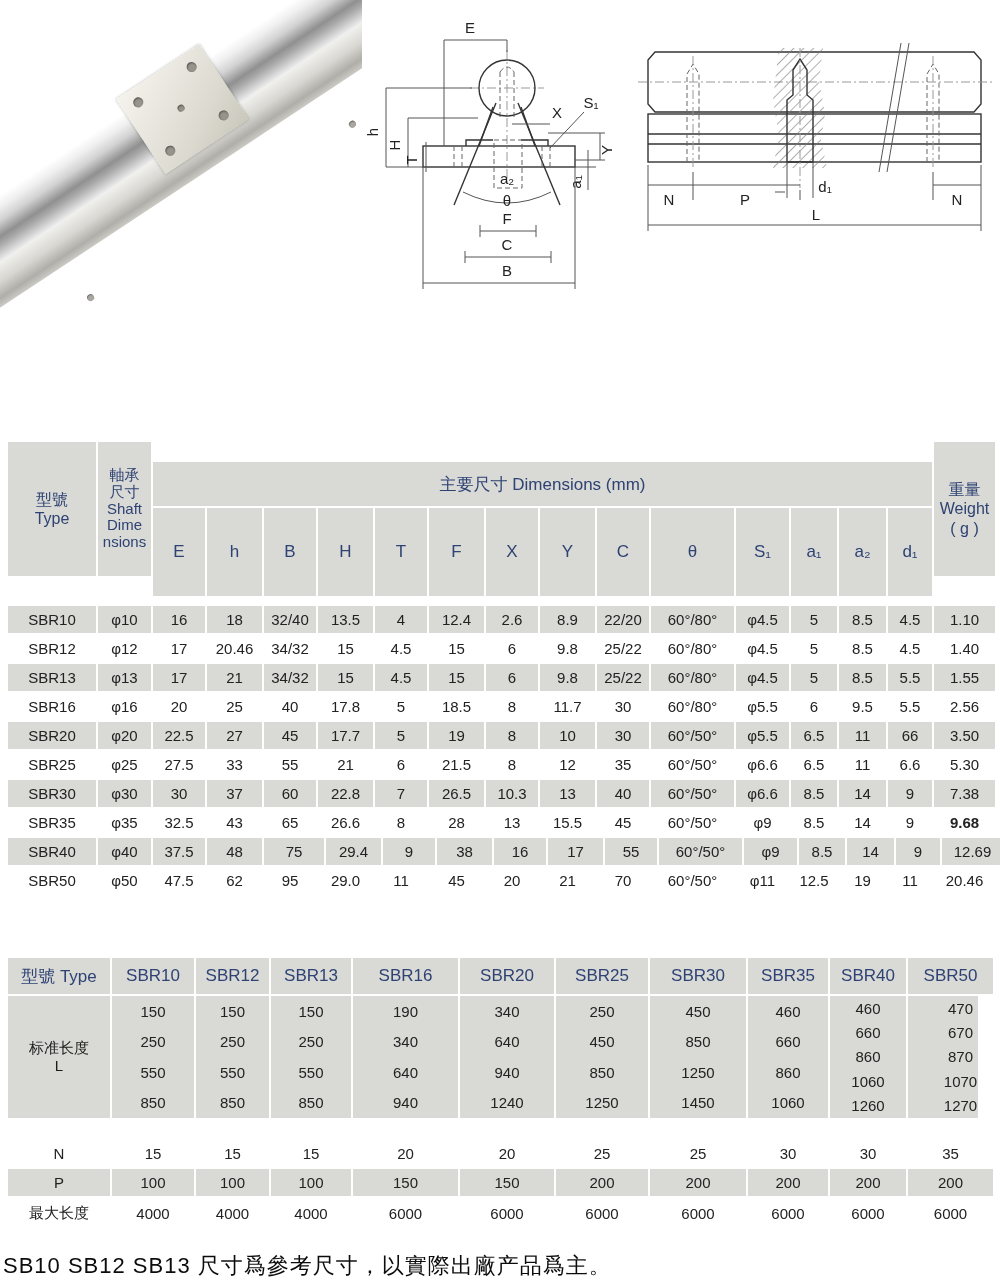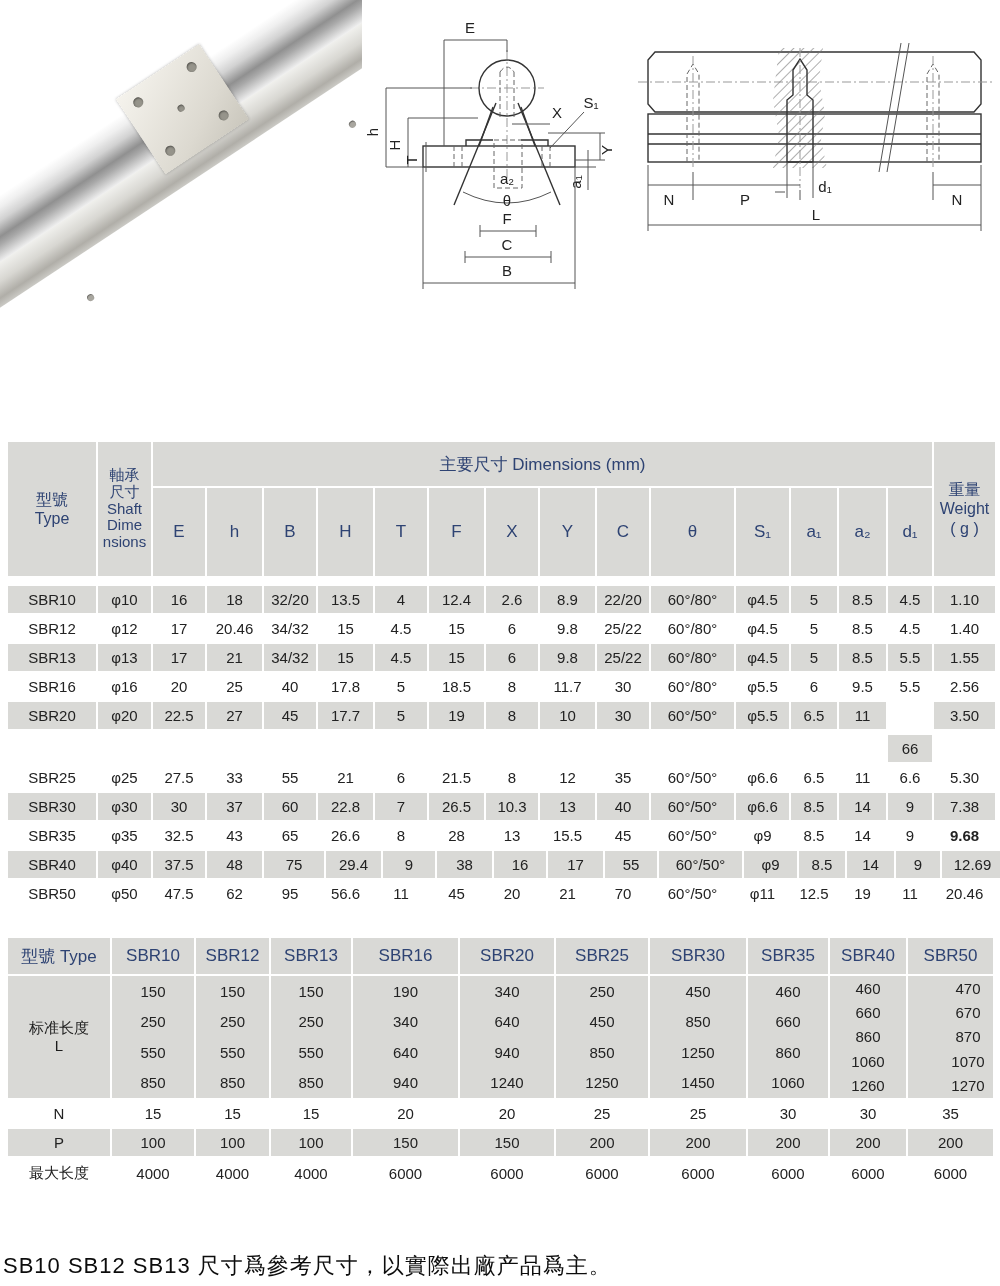--- a/index.html
+++ b/index.html
@@ -9,21 +9,21 @@
   
   .heading{position:absolute;left:5px;font-size:22px;color:#0c0c0c;letter-spacing:1px;}
   #heading1{top:386px;}
   #heading2{top:894px;}
   .footer-line{position:absolute;left:3px;font-size:22px;color:#0c0c0c;letter-spacing:1px;}
   #footer1{top:1214px;}
   #footer2{top:1251px;}
 
   
   .gaprow{display:flex;gap:2px;}
-  .gapcol{display:flex;flex-direction:column;gap:2px;}
+  .gapcol{display:flex;flex-direction:column;gap:2px;margin-top:20px;}
   .cell{background:#d9d9d6;display:flex;align-items:center;justify-content:center;
         text-align:center;box-sizing:border-box;flex:0 0 auto;}
   .navy{color:#2e4373;}
   .pre{white-space:pre-line;line-height:1.2;}
 
   
   .t1{position:absolute;left:8px;top:442px;width:987px;}
   .t1 .headcell{height:134px;font-size:16px;}
   .t1 .shaftcell{font-size:15px;line-height:1.12;}
   .t1 .dims-group{height:44px;font-size:17px;}
@@ -253,21 +253,21 @@
       <div class="cell headcell navy pre" style="width:61px;">重量
 Weight
 ( g )</div>
     </div>
     <div class="gapcol t1-body" id="t1-body">
         <div class="gaprow trow">
           <div class="cell" style="width: 88px;">SBR10</div>
           <div class="cell" style="width: 53px;">φ10</div>
           <div class="cell" style="width: 52px;">16</div>
           <div class="cell" style="width: 55px;">18</div>
-          <div class="cell" style="width: 52px;">32/20</div>
+          <div class="cell" style="width: 52px;">32/40</div>
           <div class="cell" style="width: 55px;">13.5</div>
           <div class="cell" style="width: 52px;">4</div>
           <div class="cell" style="width: 55px;">12.4</div>
           <div class="cell" style="width: 52px;">2.6</div>
           <div class="cell" style="width: 55px;">8.9</div>
           <div class="cell" style="width: 52px;">22/20</div>
           <div class="cell" style="width: 83px;">60°/80°</div>
           <div class="cell" style="width: 53px;">φ4.5</div>
           <div class="cell" style="width: 46px;">5</div>
           <div class="cell" style="width: 47px;">8.5</div>
@@ -340,21 +340,21 @@
           <div class="cell" style="width: 55px;">17.7</div>
           <div class="cell" style="width: 52px;">5</div>
           <div class="cell" style="width: 55px;">19</div>
           <div class="cell" style="width: 52px;">8</div>
           <div class="cell" style="width: 55px;">10</div>
           <div class="cell" style="width: 52px;">30</div>
           <div class="cell" style="width: 83px;">60°/50°</div>
           <div class="cell" style="width: 53px;">φ5.5</div>
           <div class="cell" style="width: 46px;">6.5</div>
           <div class="cell" style="width: 47px;">11</div>
-          <div class="cell" style="width: 44px; margin-top: 33px;">66</div>
+          <div class="cell" style="width: 44px;">66</div>
           <div class="cell" style="width: 61px;">3.50</div>
         </div>
         <div class="gaprow trow alt">
           <div class="cell" style="width: 88px;">SBR25</div>
           <div class="cell" style="width: 53px;">φ25</div>
           <div class="cell" style="width: 52px;">27.5</div>
           <div class="cell" style="width: 55px;">33</div>
           <div class="cell" style="width: 52px;">55</div>
           <div class="cell" style="width: 55px;">21</div>
           <div class="cell" style="width: 52px;">6</div>
@@ -425,21 +425,21 @@
           <div class="cell" style="width: 47px;">14</div>
           <div class="cell" style="width: 44px;">9</div>
           <div class="cell" style="width: 61px;">12.69</div>
         </div>
         <div class="gaprow trow alt">
           <div class="cell" style="width: 88px;">SBR50</div>
           <div class="cell" style="width: 53px;">φ50</div>
           <div class="cell" style="width: 52px;">47.5</div>
           <div class="cell" style="width: 55px;">62</div>
           <div class="cell" style="width: 52px;">95</div>
-          <div class="cell" style="width: 55px;">56.6</div>
+          <div class="cell" style="width: 55px;">29.0</div>
           <div class="cell" style="width: 52px;">11</div>
           <div class="cell" style="width: 55px;">45</div>
           <div class="cell" style="width: 52px;">20</div>
           <div class="cell" style="width: 55px;">21</div>
           <div class="cell" style="width: 52px;">70</div>
           <div class="cell" style="width: 83px;">60°/50°</div>
           <div class="cell" style="width: 53px;">φ11</div>
           <div class="cell" style="width: 46px;">12.5</div>
           <div class="cell" style="width: 47px;">19</div>
           <div class="cell" style="width: 44px;">11</div>
@@ -514,21 +514,21 @@
           <div class="">860</div>
           <div class="">1060</div>
         </div>
         <div class="lcol" style="width: 76px;">
           <div class="">460</div>
           <div class="">660</div>
           <div class="">860</div>
           <div class="">1060</div>
           <div class="">1260</div>
         </div>
-        <div class="lcol" style="width: 85px; padding-left: 35px;">
+        <div class="lcol" style="width: 70px; padding-left: 35px;">
           <div class="">470</div>
           <div class="">670</div>
           <div class="">870</div>
           <div class="">1070</div>
           <div class="">1270</div>
         </div>
       </div>
     <div id="t2-rows" class="gapcol">
         <div class="gaprow t2row alt">
           <div class="cell" style="width: 102px; height: 27px;">N</div>

